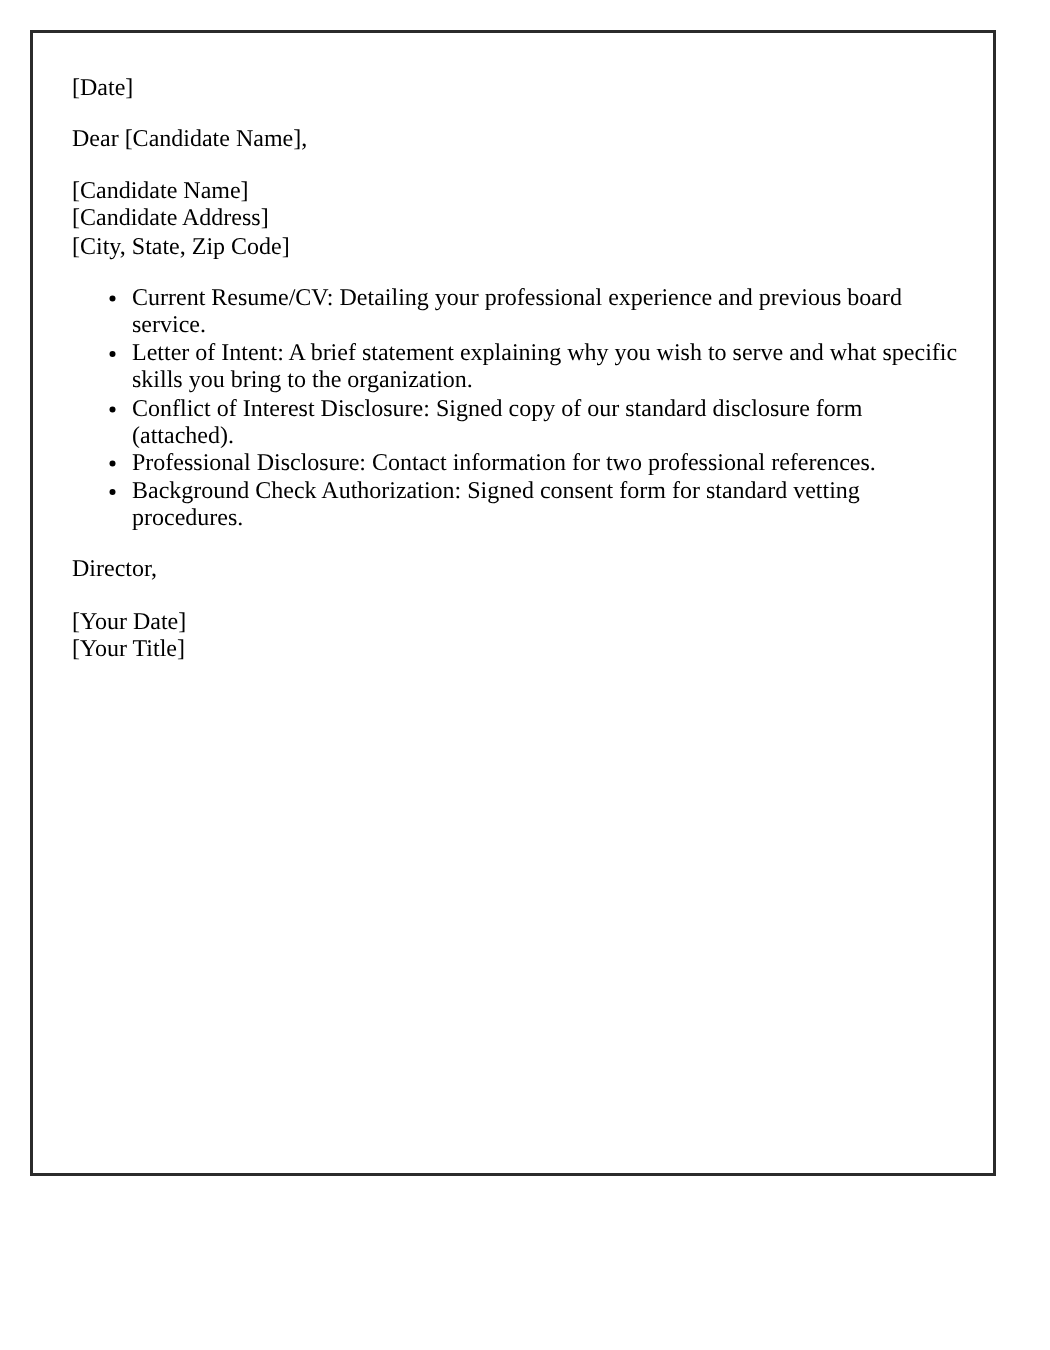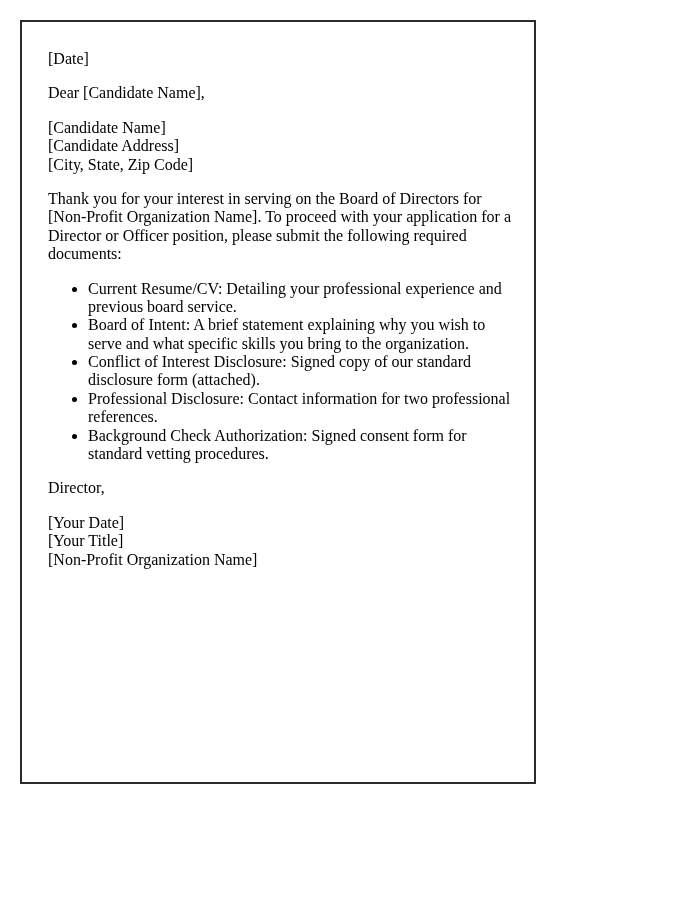--- a/index.html
+++ b/index.html
@@ -12,21 +12,21 @@
     width: 700px;
     height: 900px;
     background: #ffffff;
     overflow: hidden;
   }
   .letter {
     position: absolute;
     left: 20px;
     top: 20px;
     box-sizing: border-box;
-    width: 516px;
+    width: 644px;
     height: 764px;
     border: 2px solid #2b2b2b;
     background: #ffffff;
     padding: 12px 16px 0 26px;
     font-family: "Liberation Serif", "DejaVu Serif", serif;
     font-size: 16px;
     line-height: 1.15;
     color: #000000;
   }
   .letter p {
@@ -52,44 +52,42 @@
     <p>[Date]</p>
 
     <p>Dear [Candidate Name],</p>
 
     <p>
       <span>[Candidate Name]</span><br>
       <span>[Candidate Address]</span><br>
       <span>[City, State, Zip Code]</span>
     </p>
 
-    <p>Thank you for your interest in serving on the Board of Directors for [Non-Profit Organization Name]. To proceed with your application for a Director or Officer position, please submit the following required documents:</p>
 
     <ul>
       <li>
         <span class="req-label">Current Resume/CV:</span><span> Detailing your professional experience and previous board service.</span>
       </li>
       <li>
-        <span class="req-label">Board of Intent:</span><span> A brief statement explaining why you wish to serve and what specific skills you bring to the organization.</span>
+        <span class="req-label">Letter of Intent:</span><span> A brief statement explaining why you wish to serve and what specific skills you bring to the organization.</span>
       </li>
       <li>
         <span class="req-label">Conflict of Interest Disclosure:</span><span> Signed copy of our standard disclosure form (attached).</span>
       </li>
       <li>
         <span class="req-label">Professional Disclosure:</span><span> Contact information for two professional references.</span>
       </li>
       <li>
         <span class="req-label">Background Check Authorization:</span><span> Signed consent form for standard vetting procedures.</span>
       </li>
     </ul>
 
 
 
     <p>Director,</p>
 
     <p>
       <span>[Your Date]</span><br>
       <span>[Your Title]</span><br>
-      <span>[Non-Profit Organization Name]</span>
     </p>
 
   </div>
 </div>
 
 </body></html>

